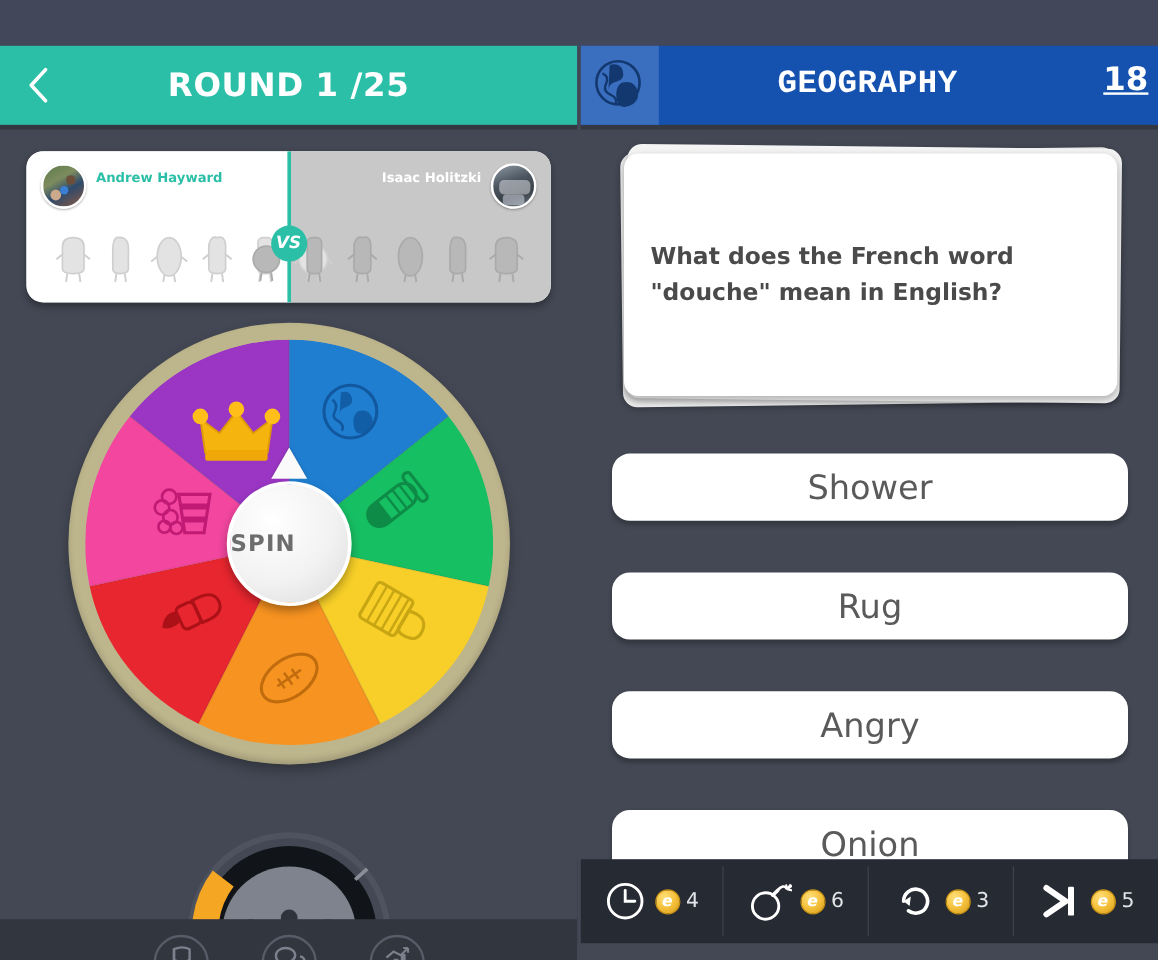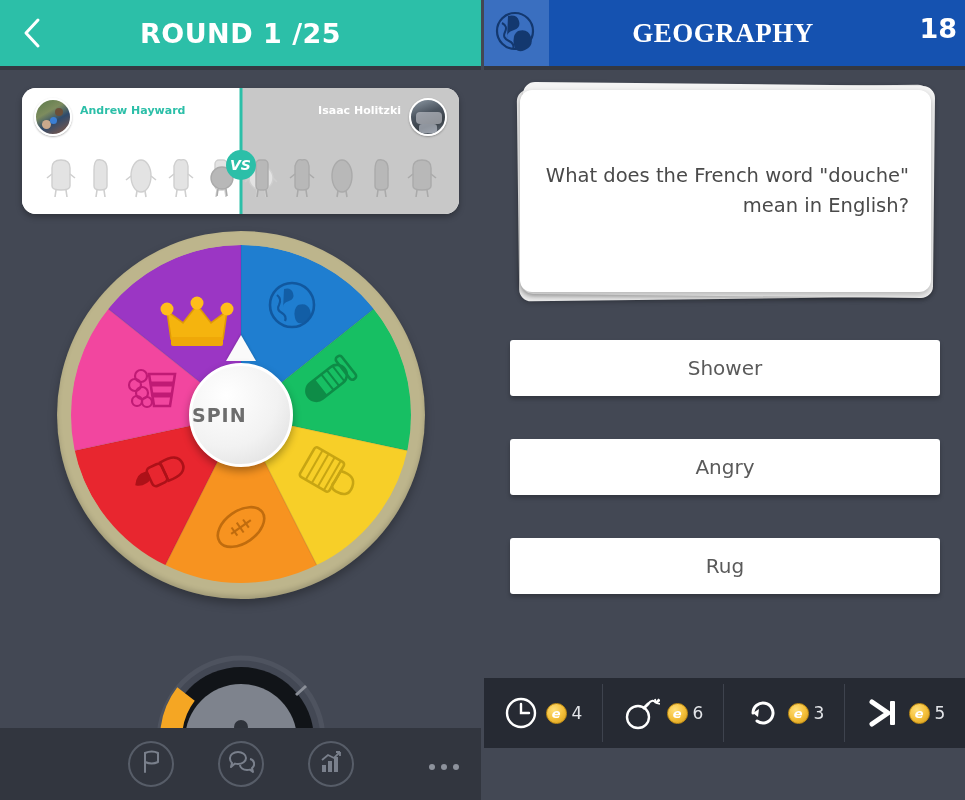--- a/index.html
+++ b/index.html
@@ -2,21 +2,21 @@
 <html><head>
 <meta charset="utf-8">
 <style>
   * { box-sizing: border-box; margin: 0; padding: 0; }
   html, body {
     width: 965px; height: 800px;
     background: #42475a;
     font-family: "Liberation Sans", sans-serif;
     overflow: hidden;
   }
-  #app { position: relative; width: 965px; height: 748px; display: flex; }
+  #app { position: relative; width: 965px; height: 748px; display: flex; margin-top: 38px; }
 
   
   #left-panel {
     position: relative;
     width: 481px; height: 800px;
     background: #434854;
     overflow: hidden;
   }
   #left-header {
     height: 66px; background: #2cbfa8;
@@ -151,54 +151,55 @@
     position: relative; height: 66px; background: #1552b0;
     display: flex; align-items: center;
   }
   #cat-icon-band {
     position: absolute; left: 0; top: 0; width: 68px; height: 66px;
     background: #3a6fc0; display: flex; align-items: center; justify-content: center;
   }
   #cat-title {
     width: 100%; text-align: center; color: #fff;
     font-size: 27px; font-weight: 900; letter-spacing: 0.5px;
-    font-family: Liberation Serif, serif;
+    font-family: Liberation Mono, monospace;
   }
   #timer {
     position: absolute; right: 8px; top: 13px;
     color: #fff; font-size: 27px; font-weight: 900;
     font-family: "DejaVu Sans", sans-serif;
+    text-decoration: underline;
   }
   #header-shadow-r { height: 4px; background: rgba(0,0,0,0.22); }
 
   
   #question-stack { position: absolute; left: 512px; top: 82px; width: 425px; height: 220px; }
   .qcard {
     position: absolute; background: #fff; border-radius: 12px;
   }
   #qcard-back2 { left: 6px; top: 5px; width: 413px; height: 212px; transform: rotate(-0.7deg); box-shadow: 0 2px 5px rgba(0,0,0,0.22); background:#ececec; }
   #qcard-back1 { left: 10px; top: 2px; width: 412px; height: 212px; transform: rotate(0.6deg); box-shadow: 0 2px 5px rgba(0,0,0,0.22); background:#f4f4f4; }
   #qcard-front {
     left: 8px; top: 8px; width: 411px; height: 202px;
     box-shadow: 0 3px 7px rgba(0,0,0,0.28);
     display: flex; align-items: center; justify-content: center; padding: 0 22px;
   }
   #question-text {
-    text-align: right; color: #4a4a4a; font-size: 19.5px; line-height: 1.52;
-    font-family: "DejaVu Sans", sans-serif; font-weight: 400;
+    text-align: left; color: #4a4a4a; font-size: 19.5px; line-height: 1.52;
+    font-family: "DejaVu Sans", sans-serif; font-weight: 700;
   }
 
   
   #answers { position: absolute; left: 510px; top: 340px; width: 430px; }
   .answer-btn {
-    width: 430px; height: 56px; background: #fff; border-radius: 3px;
+    width: 430px; height: 56px; background: #fff; border-radius: 15px;
     display: flex; align-items: center; justify-content: center;
     margin-bottom: 43px; cursor: pointer;
     box-shadow: 0 3px 4px rgba(0,0,0,0.25);
-    color: #5a5a5a; font-size: 20px;
+    color: #5a5a5a; font-size: 28px;
     font-family: "DejaVu Sans", sans-serif;
   }
 
   
   #powerups {
     position: absolute; left: 0; bottom: 0; width: 484px; height: 70px;
     background: #262a33; display: flex;
   }
   .powerup {
     flex: 1; display: flex; align-items: center; justify-content: center;
@@ -517,22 +518,23 @@
   <div id="question-stack">
     <div class="qcard" id="qcard-back2"></div>
     <div class="qcard" id="qcard-back1"></div>
     <div class="qcard" id="qcard-front">
       <div id="question-text">What does the French word "douche" mean in English?</div>
     </div>
   </div>
 
   <div id="answers">
     <div class="answer-btn">Shower</div>
+    <div class="answer-btn">Rug</div>
     <div class="answer-btn">Angry</div>
-    <div class="answer-btn">Rug</div>
+    <div class="answer-btn">Onion</div>
   </div>
 
   <div id="powerups" style="left:481px;">
     <div class="powerup">
       <span class="pu-icon">
         <svg width="34" height="34" viewBox="0 0 34 34">
           <circle cx="17" cy="17" r="14" fill="none" stroke="#ffffff" stroke-width="2.4"></circle>
           <path d="M17 8 L17 17 L25 17" fill="none" stroke="#ffffff" stroke-width="2.4" stroke-linecap="round"></path>
         </svg>
       </span>

